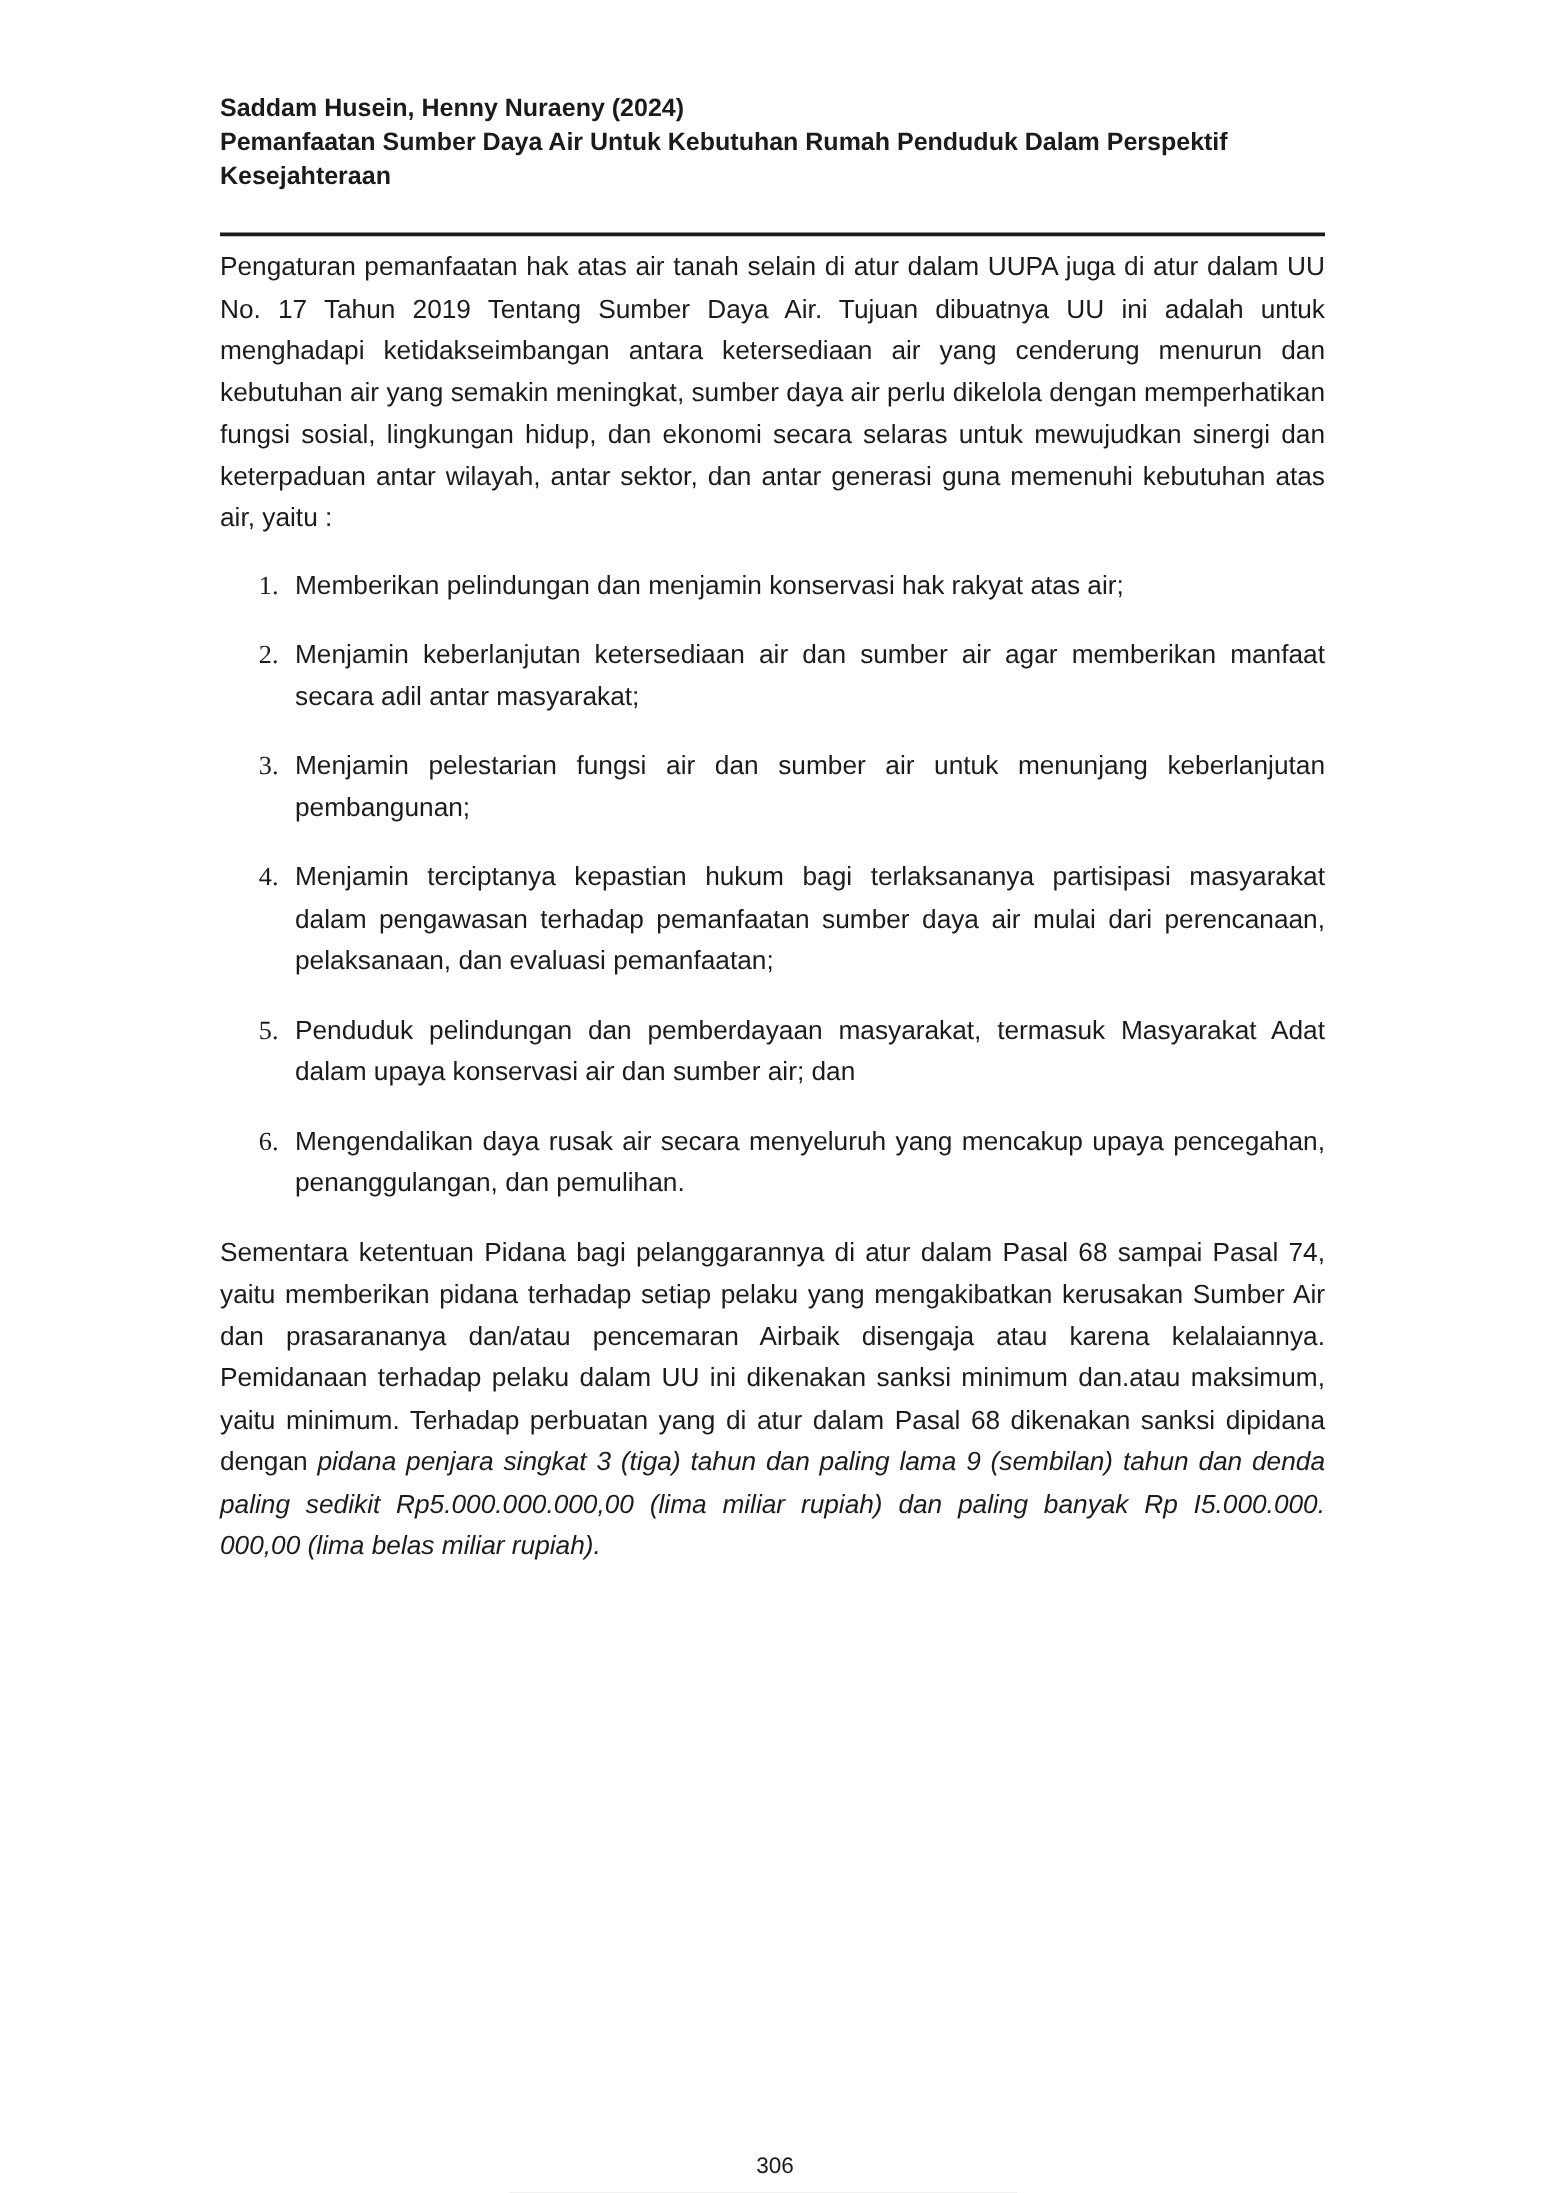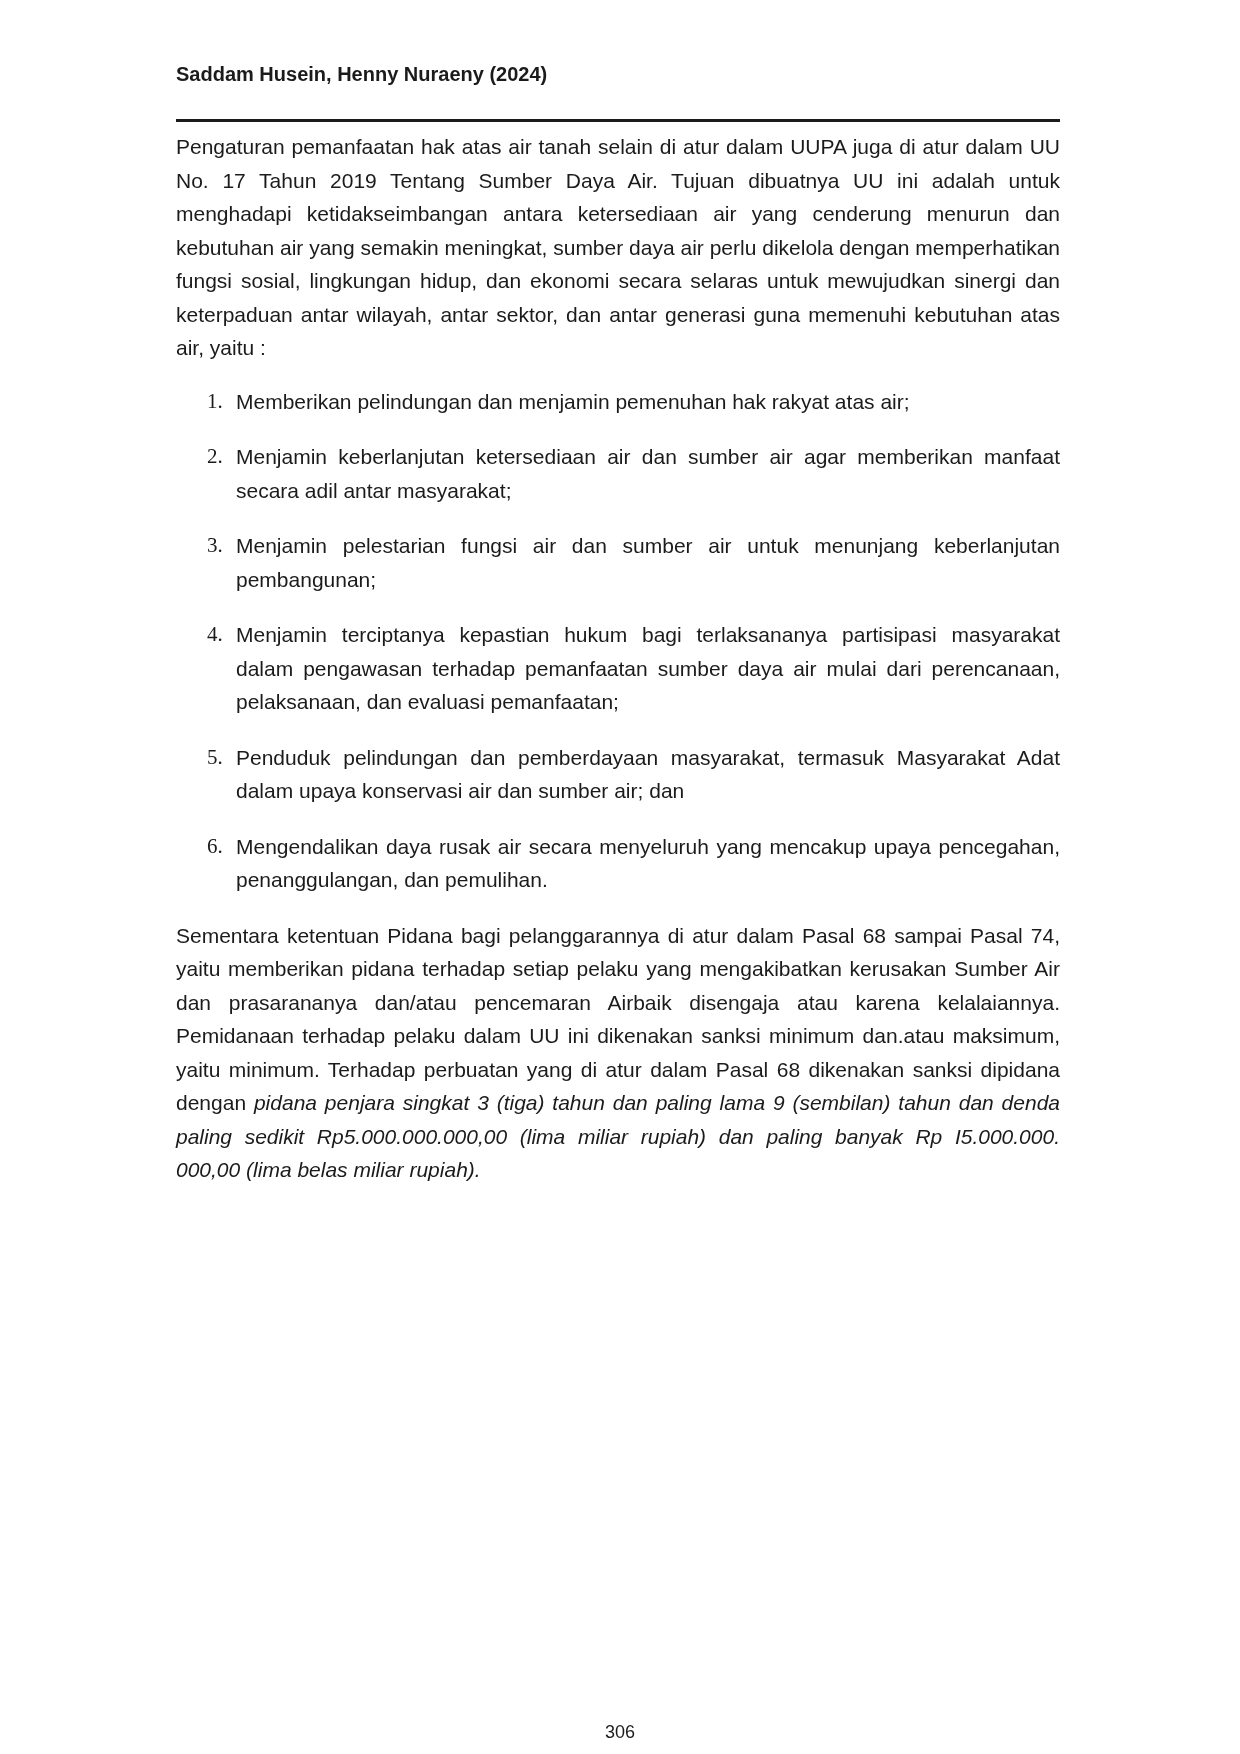--- a/index.html
+++ b/index.html
@@ -9,21 +9,21 @@
     width: 1240px;
     height: 1754px;
     background: #ffffff;
     font-family: "Liberation Sans", sans-serif;
     color: #1b1b1b;
     overflow: hidden;
   }
   .content {
     position: absolute;
     left: 176px;
-    top: 61px;
+    top: 74px;
     width: 884px;
   }
   .doc-header {
     font-weight: bold;
     font-size: 20px;
     line-height: 27px;
   }
   .rule {
     border: none;
     border-top: 3px solid #1b1b1b;
@@ -69,31 +69,32 @@
   }
 </style>
 </head>
 <body>
 
 <div class="page">
   <div class="content">
 
     <div class="doc-header">
       <div>Saddam Husein, Henny Nuraeny (2024)</div>
+      <div>Pemanfaatan Sumber Daya Air Untuk Kebutuhan Rumah Penduduk Dalam Perspektif Kesejahteraan</div>
     </div>
 
     <hr class="rule">
 
 
     <p class="para">Pengaturan pemanfaatan hak atas air tanah selain di atur dalam UUPA juga di atur dalam UU No. 17 Tahun 2019 Tentang Sumber Daya Air. Tujuan dibuatnya UU ini adalah untuk menghadapi ketidakseimbangan antara ketersediaan air yang cenderung menurun dan kebutuhan air yang semakin meningkat, sumber daya air perlu dikelola dengan memperhatikan fungsi sosial, lingkungan hidup, dan ekonomi secara selaras untuk mewujudkan sinergi dan keterpaduan antar wilayah, antar sektor, dan antar generasi guna memenuhi kebutuhan atas air, yaitu :</p>
 
     <div class="num-list">
       <div class="list-item">
         <span class="item-number">1.</span>
-        <span class="item-text">Memberikan pelindungan dan menjamin pemenuhan hak rakyat atas air;</span>
+        <span class="item-text">Memberikan pelindungan dan menjamin konservasi hak rakyat atas air;</span>
       </div>
       <div class="list-item">
         <span class="item-number">2.</span>
         <span class="item-text">Menjamin keberlanjutan ketersediaan air dan sumber air agar memberikan manfaat secara adil antar masyarakat;</span>
       </div>
       <div class="list-item">
         <span class="item-number">3.</span>
         <span class="item-text">Menjamin pelestarian fungsi air dan sumber air untuk menunjang keberlanjutan pembangunan;</span>
       </div>
       <div class="list-item">

